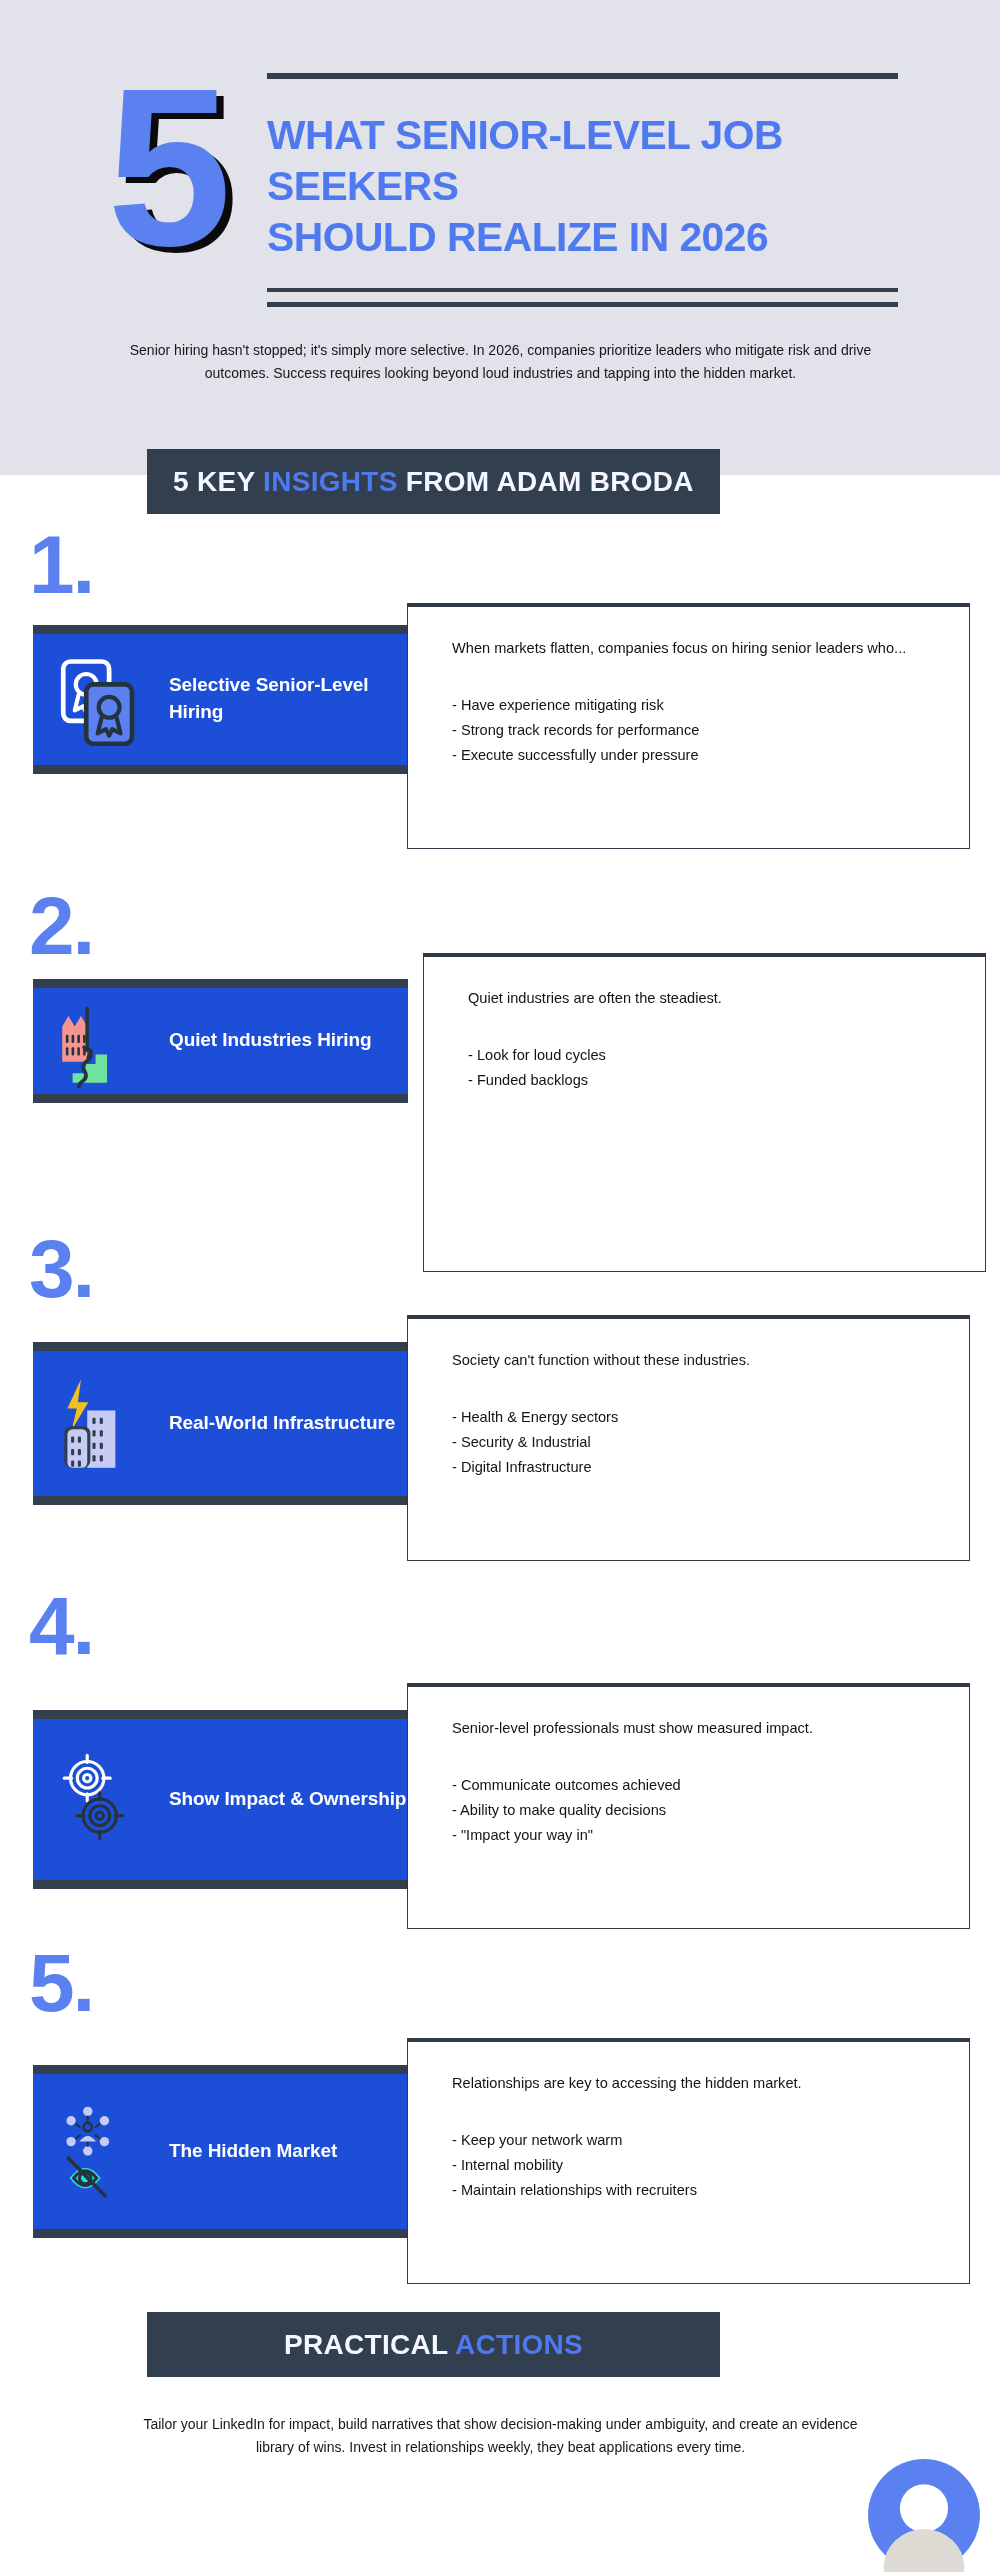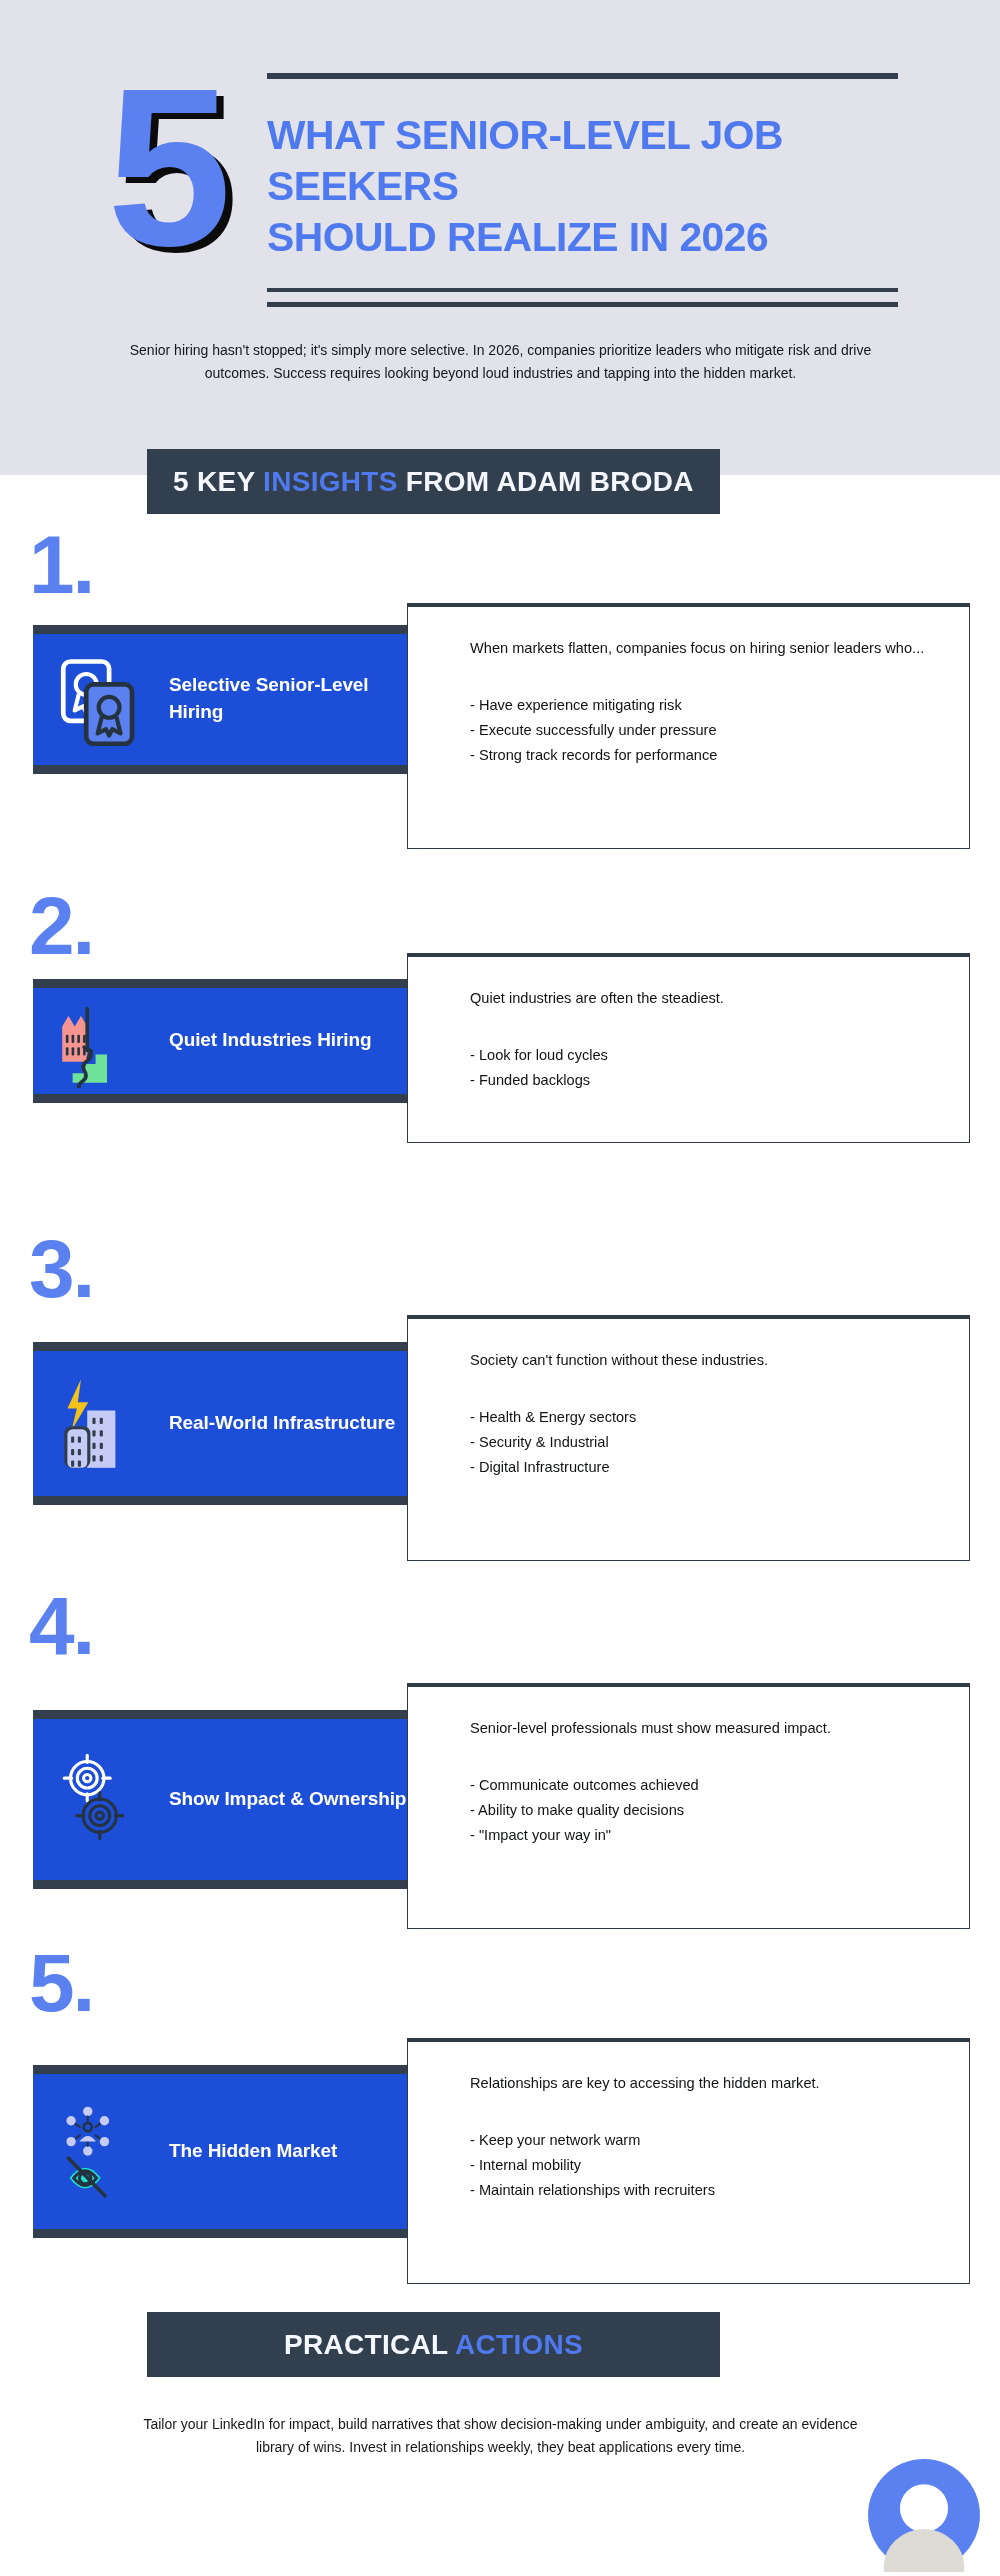--- a/index.html
+++ b/index.html
@@ -160,21 +160,21 @@
   .icon-slot svg { position: absolute; left: 0; top: 0; }
 
   
   .contentbox {
     position: absolute;
     left: 407px;
     width: 563px;
     border: 1.6px solid #2f3a46;
     border-top-width: 4.2px;
     background: #ffffff;
-    padding: 30px 0 0 62px;
+    padding: 30px 0 0 44px;
   }
   .cb-lead {
     font-size: 14.6px;
     line-height: 1.62;
     color: #111315;
     max-width: 459px;
   }
   .cb-list {
     margin-top: 32px;
     list-style: none;
@@ -246,22 +246,22 @@
           </svg>
         </div>
         <div class="card-title">Selective Senior-Level Hiring</div>
       </div>
       <div class="bar"></div>
     </div>
     <div class="contentbox" style="top:79px;height:246px;">
       <div class="cb-lead">When markets flatten, companies focus on hiring senior leaders who...</div>
       <ul class="cb-list">
         <li>- Have experience mitigating risk</li>
+        <li>- Strong track records for performance</li>
         <li>- Execute successfully under pressure</li>
-        <li>- Strong track records for performance</li>
       </ul>
     </div>
   </div>
 
   <div class="section" style="top:885px;height:323px;">
     <div class="num" style="top:0;">2.</div>
     <div class="cardwrap" style="top:94px;">
       <div class="bar"></div>
       <div class="card" style="height:106px;">
         <div class="icon-slot">
@@ -280,21 +280,21 @@
             <path d="M30 170 L30 152 L52 152 L52 134 L74 134 L74 116 L96 116 L96 170 Z" fill="#6fe39a"></path>
             <path d="M58 28 L58 108" stroke="#253341" stroke-width="7" stroke-linecap="round"></path>
             <path d="M63 108 q6 12 -5 20 q-12 8 -5 20 q7 12 -5 20 q-10 8 -4 16" fill="none" stroke="#253341" stroke-width="7" stroke-linecap="round"></path>
             <path d="M52 102 L66 110 L60 122" fill="none" stroke="#253341" stroke-width="7" stroke-linecap="round" stroke-linejoin="round"></path>
           </svg>
         </div>
         <div class="card-title">Quiet Industries Hiring</div>
       </div>
       <div class="bar"></div>
     </div>
-    <div class="contentbox" style="top:68px;height:190px;">
+    <div class="contentbox" style="top:68px;height:319px;margin-left:16px;">
       <div class="cb-lead">Quiet industries are often the steadiest.</div>
       <ul class="cb-list">
         <li>- Look for loud cycles</li>
         <li>- Funded backlogs</li>
       </ul>
     </div>
   </div>
 
   <div class="section" style="top:1228px;height:339px;">
     <div class="num" style="top:0;">3.</div>

